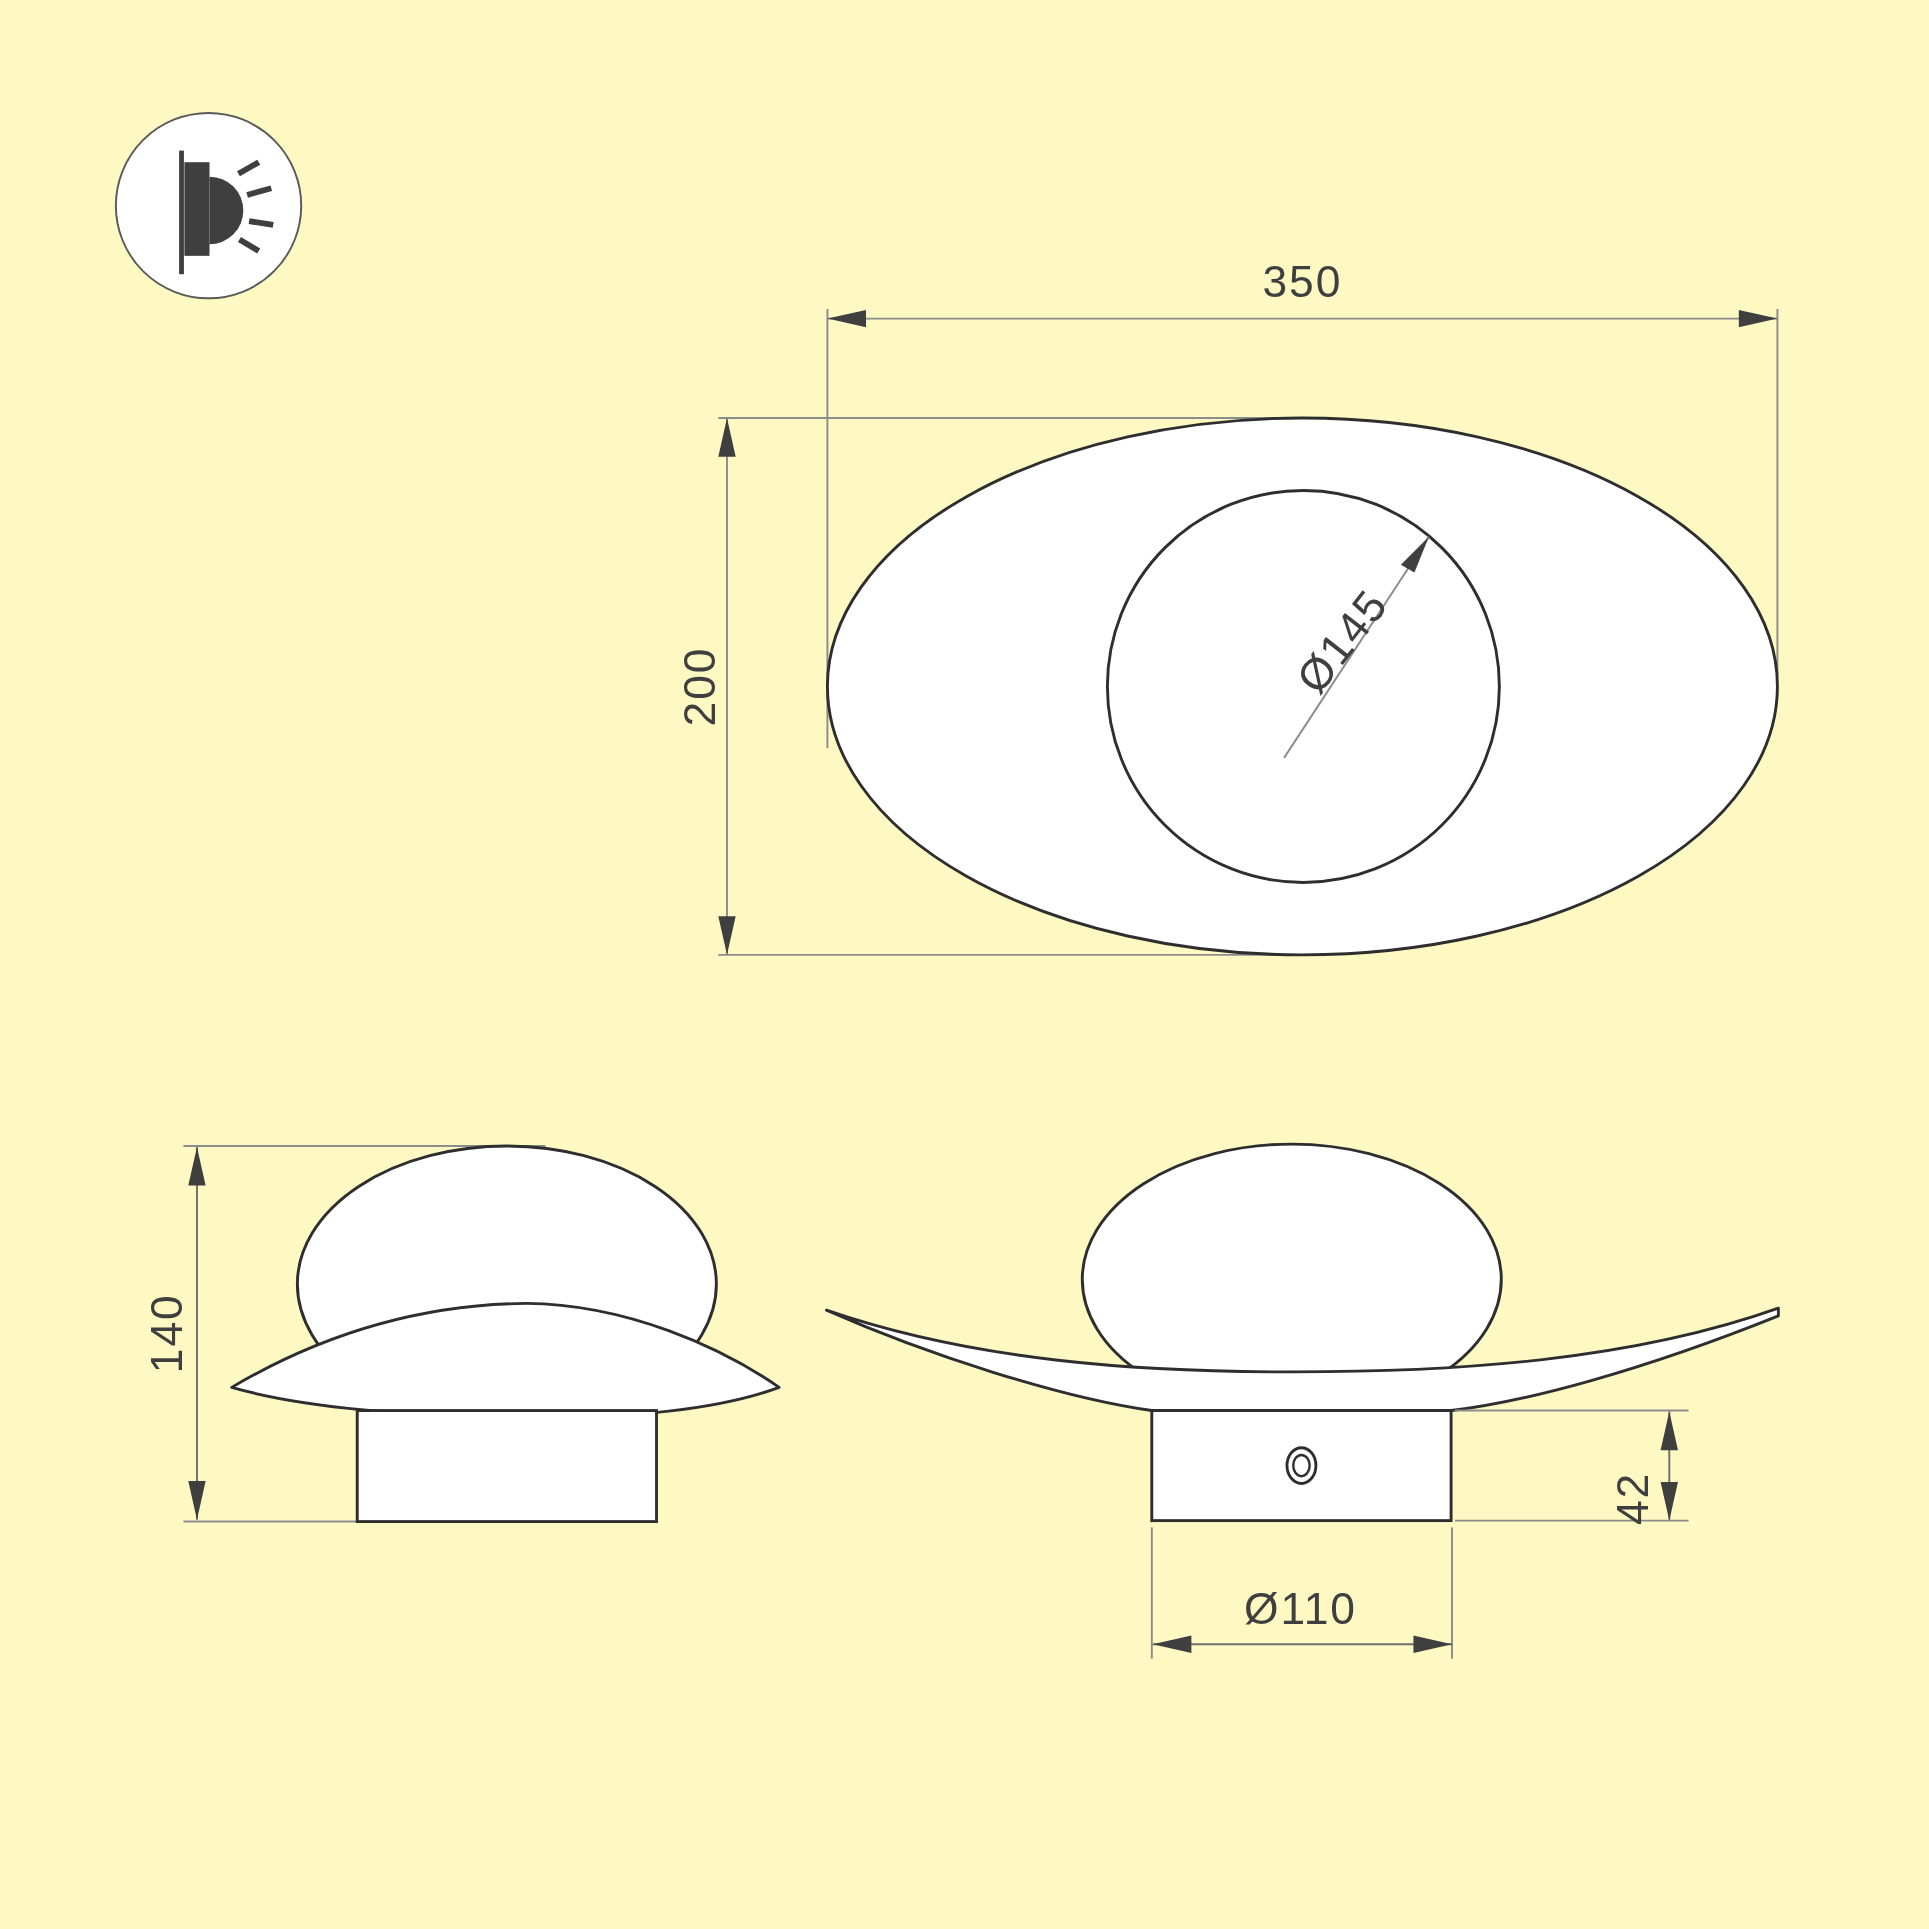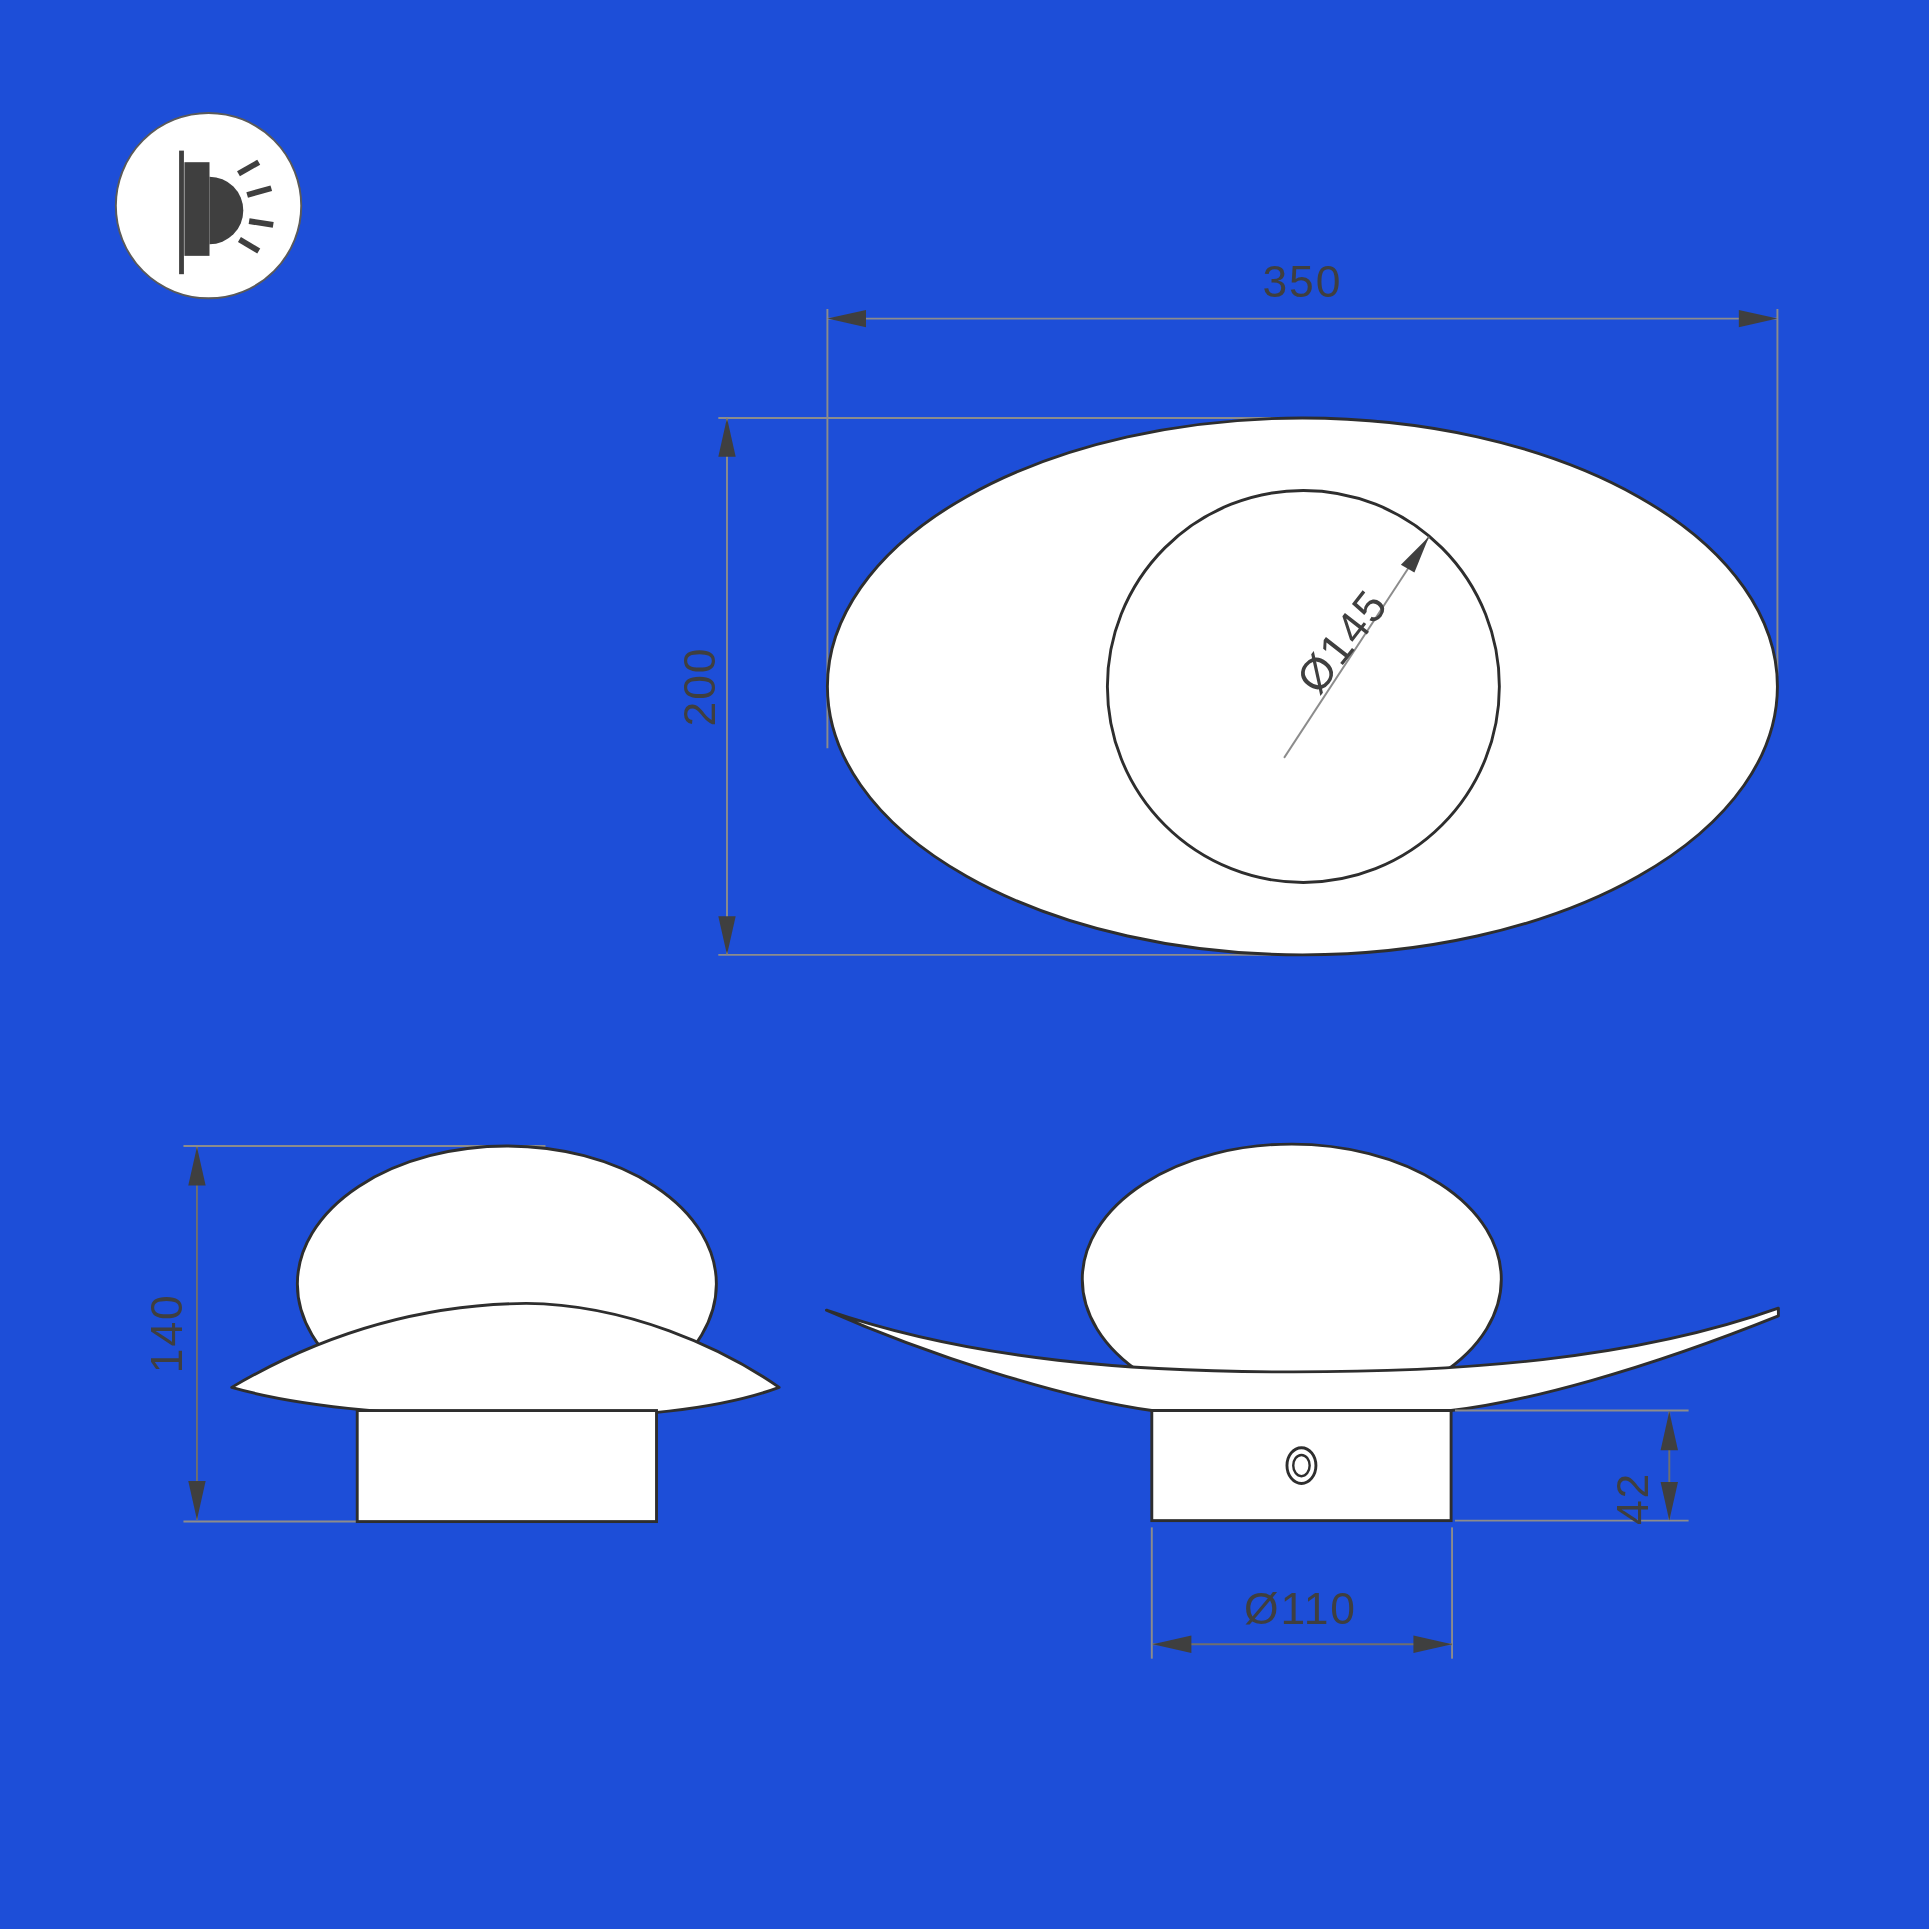--- a/index.html
+++ b/index.html
@@ -7,21 +7,21 @@
     padding: 0;
     background: #ffffff;
     width: 1929px;
     height: 1929px;
     font-family: "Liberation Sans", sans-serif;
   }
   .sheet {
     position: relative;
     width: 1929px;
     height: 1929px;
-    background: #1d4ed8;
+    background: #fef9c3;
     overflow: hidden;
   }
   svg { display: block; }
   .dim-text {
     font-family: "Liberation Sans", sans-serif;
     font-size: 46px;
     fill: #3f3f3f;
     letter-spacing: 2px;
   }
 </style>

